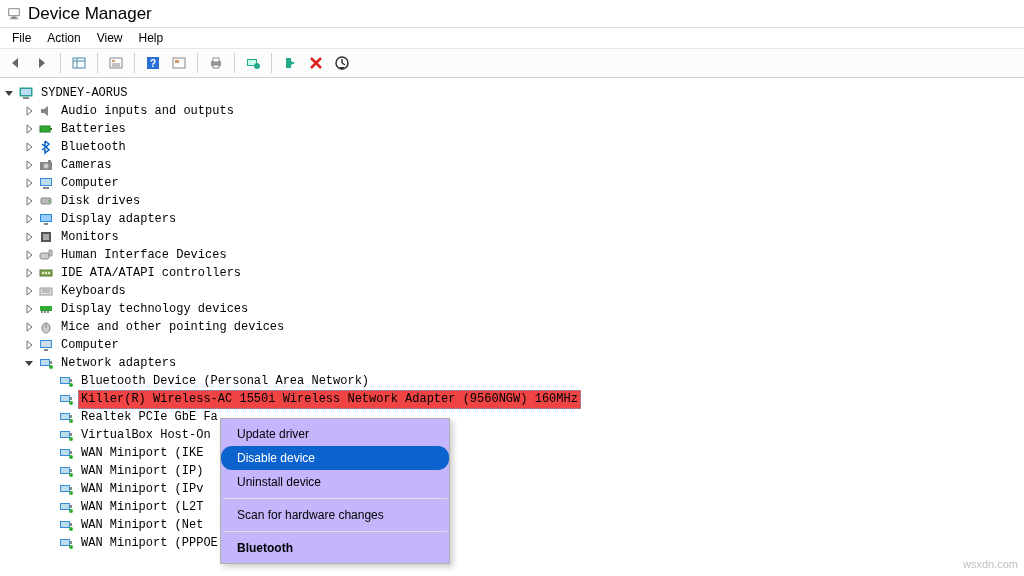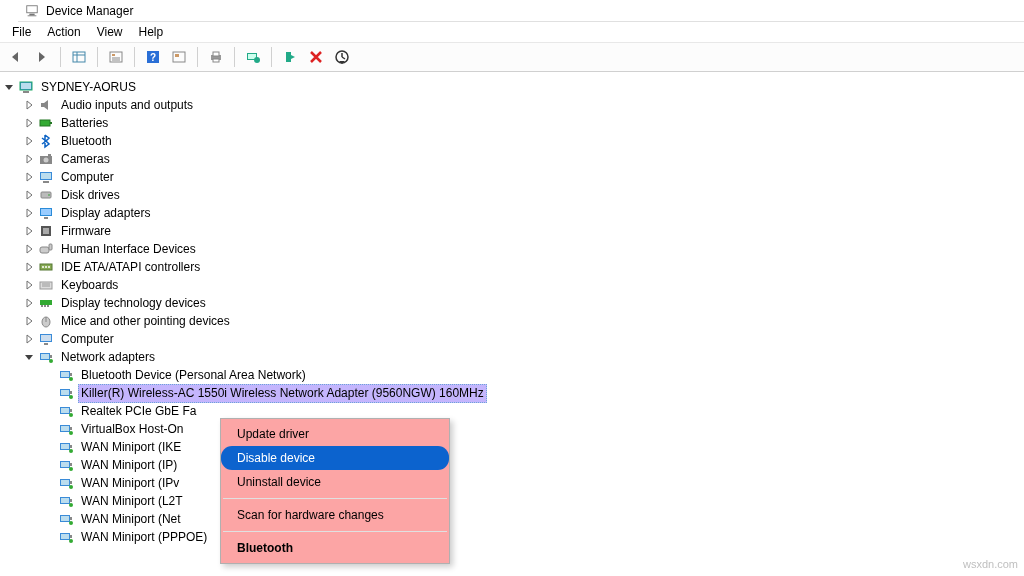--- a/index.html
+++ b/index.html
@@ -7,24 +7,23 @@
     margin: 0; padding: 0;
     font-family: "Segoe UI", Tahoma, sans-serif;
     font-size: 12px;
     background: #fff;
     color: #000;
     width: 1024px; height: 576px;
     overflow: hidden;
   }
   .titlebar {
     display: flex; align-items: center;
-    height: 22px; padding: 2px 6px;
+    height: 28px; padding: 2px 6px;
     border-bottom: 1px solid #e0e0e0;
-    font-size: 12px;
-    margin-left: 18px;
+    font-size: 17px;
   }
   .titlebar .app-icon {
     width: 16px; height: 16px; margin-right: 6px;
     display: inline-flex; align-items: center; justify-content: center;
   }
   .menubar {
     display: flex; gap: 0;
     height: 20px; padding: 0 4px;
     align-items: center;
   }
@@ -55,47 +54,48 @@
     padding: 6px 0 6px 2px;
     overflow: auto;
     height: calc(576px - 22px - 20px - 30px);
     line-height: 17px;
     user-select: none;
   }
   .row {
     display: flex; align-items: center;
     height: 18px;
     white-space: nowrap;
+    font-family: Liberation Mono, monospace;
   }
   .ind { display:inline-block; width: 20px; height: 18px; }
   .twisty {
     width: 14px; height: 14px;
     display: inline-flex; align-items: center; justify-content: center;
     margin-right: 2px;
     color: #606060;
     font-size: 10px;
   }
   .twisty.empty { visibility: hidden; }
   .dev-ico {
     width: 16px; height: 16px; margin-right: 4px;
     display: inline-flex; align-items: center; justify-content: center;
   }
   .label {
     padding: 0 3px;
   }
   .row.selected .label {
-    background: #c4b5fd;
+    background: #ef4444;
     border: 1px dotted #6aa5d8;
     padding: 0 2px;
   }
   .ctx-menu {
     position: absolute;
     left: 220px; top: 418px;
     width: 230px;
-    background: #fca5a5;
+    background: #c4b5fd;
     border: 1px solid #b0b0b0;
     box-shadow: 3px 3px 6px rgba(0,0,0,0.2);
     padding: 3px 0;
     font-size: 12px;
   }
   .ctx-item {
     padding: 5px 16px;
     cursor: default;
   }
   .ctx-item.hover {
@@ -344,21 +344,21 @@
         <svg width="10" height="10">
           <path d="M3 1 L8 5 L3 9 Z" fill="none" stroke="#707070" stroke-width="1"></path>
         </svg>
       </span>
       <span class="dev-ico">
         <svg width="16" height="16" viewBox="0 0 16 16">
           <rect x="3" y="3" width="10" height="10" fill="#555"></rect>
           <rect x="5" y="5" width="6" height="6" fill="#aaa"></rect>
         </svg>
       </span>
-      <span class="label">Firmware</span>
+      <span class="label">Monitors</span>
     </div>
     <div class="row">
       <span class="ind"></span>
       <span class="twisty ">
         <svg width="10" height="10">
           <path d="M3 1 L8 5 L3 9 Z" fill="none" stroke="#707070" stroke-width="1"></path>
         </svg>
       </span>
       <span class="dev-ico">
         <svg width="16" height="16" viewBox="0 0 16 16">

